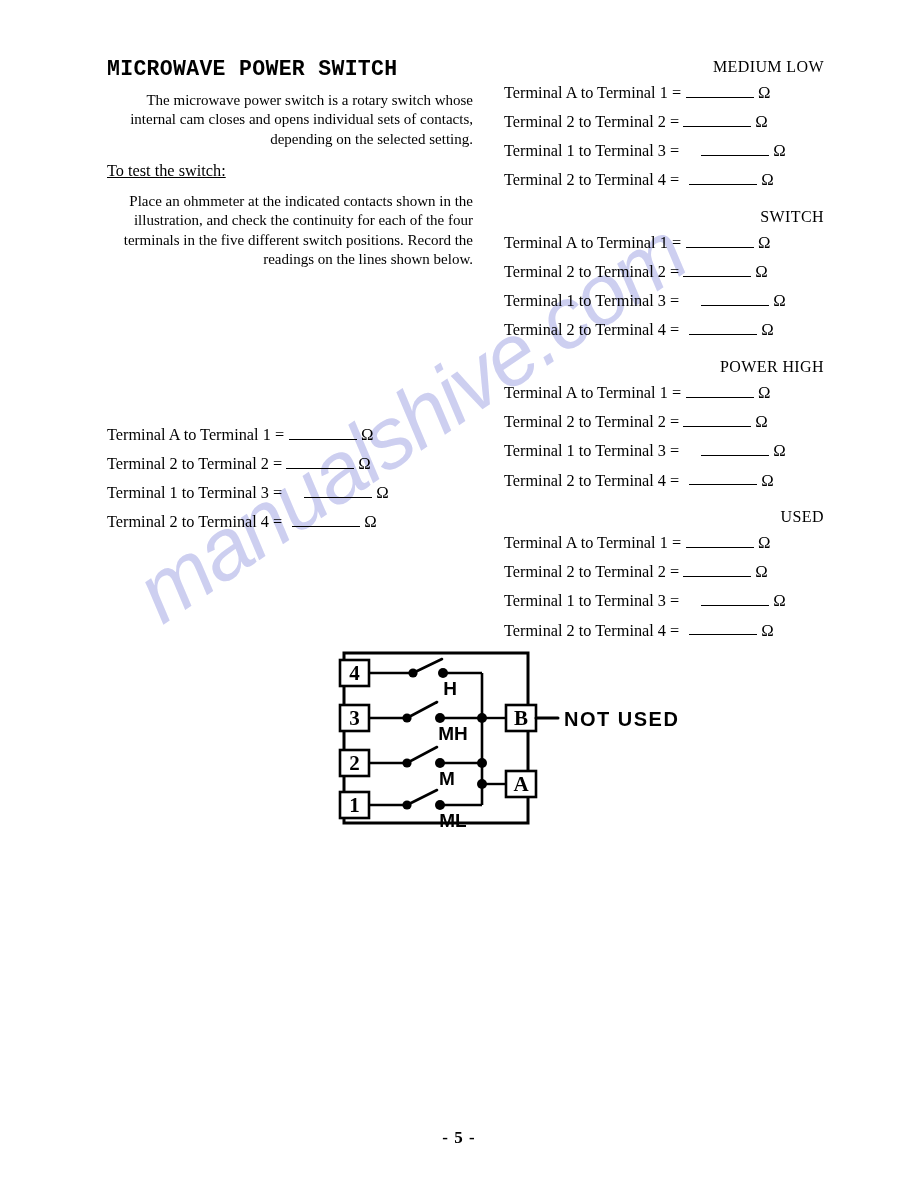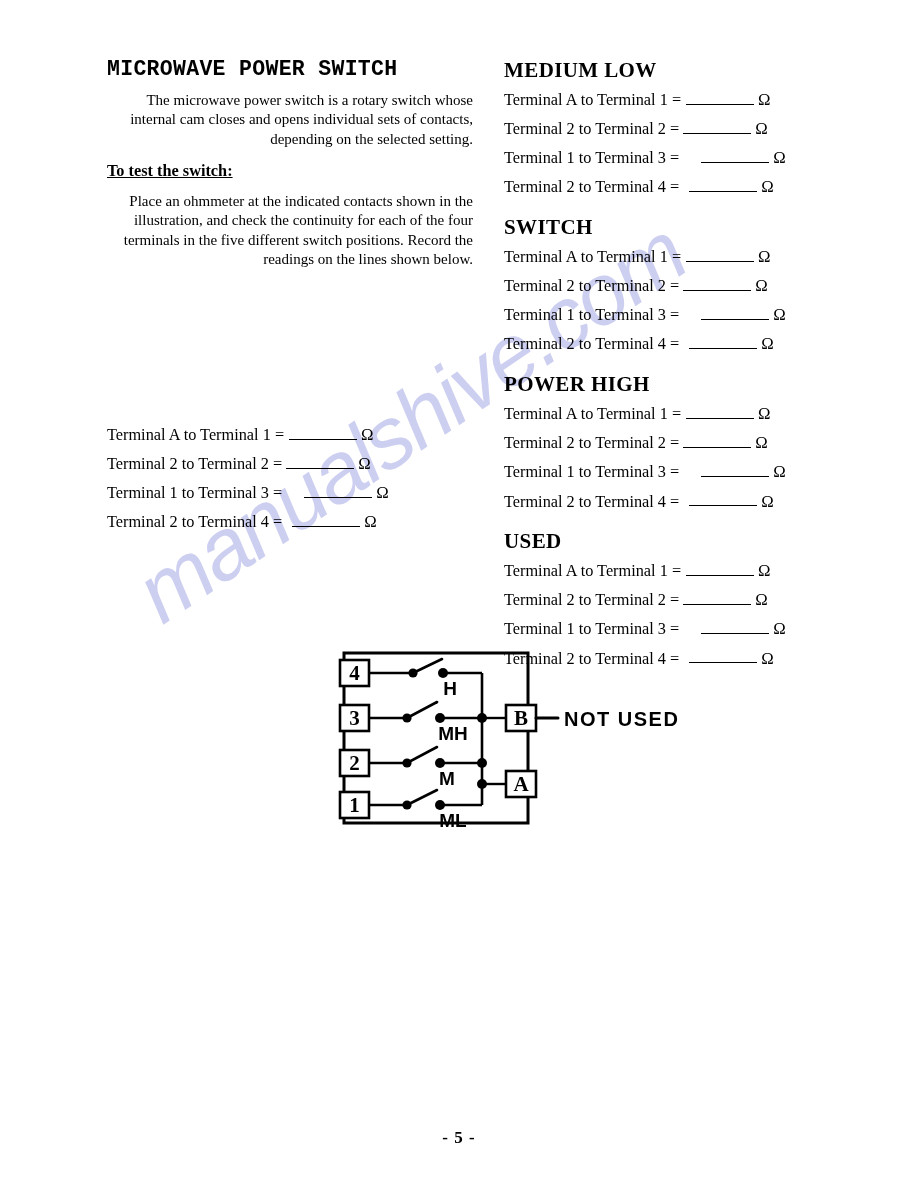--- a/index.html
+++ b/index.html
@@ -57,33 +57,33 @@
 
   p.body-par {
     margin: 0 6px 11px 0;
     font-size: 15px;
     line-height: 1.31;
     text-align: right;
   }
 
   .subhead {
     font-size: 16.3px;
-    font-weight: bold;
+    font-weight: normal;
     text-decoration: underline;
     margin: 0 0 11px 0;
     display: inline-block;
   }
 
   
   .section { margin-bottom: 4px; }
 
   .section-title {
-    text-align: left;
-    font-size: 21px;
-    font-weight: bold;
+    text-align: right;
+    font-size: 16px;
+    font-weight: normal;
     letter-spacing: 0.4px;
     margin: 0 0 7px 0;
   }
 
   .reading-line {
     font-size: 16.3px;
     line-height: 1.0;
     margin-bottom: 10.5px;
     white-space: nowrap;
   }

